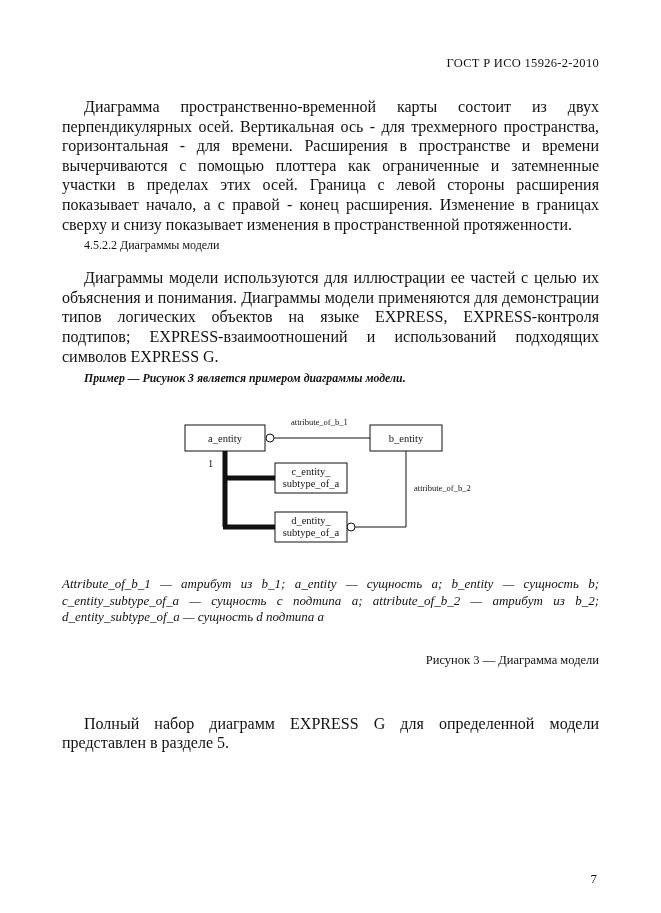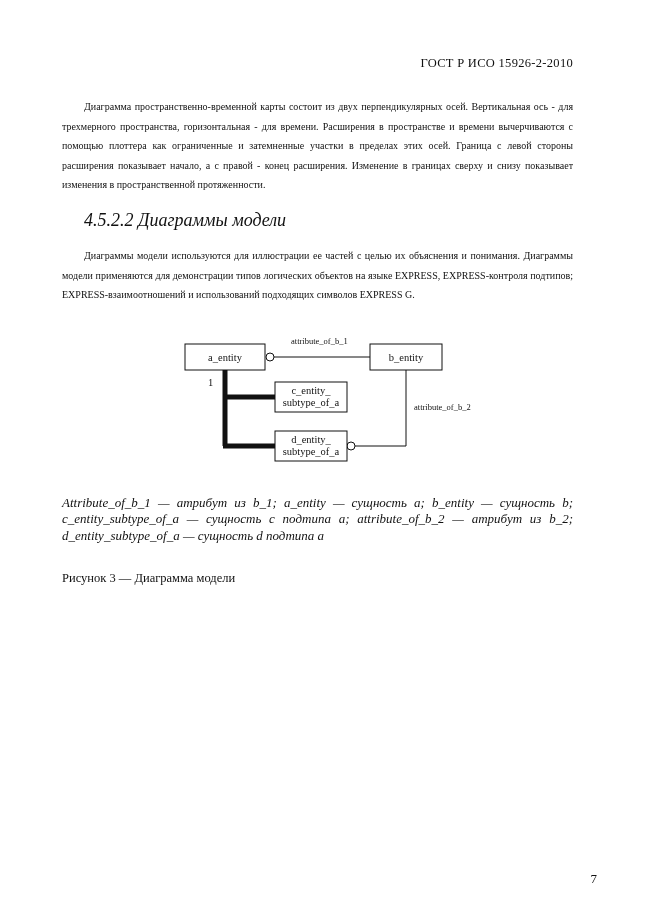--- a/index.html
+++ b/index.html
@@ -9,41 +9,40 @@
     height: 913px;
     font-family: "Liberation Serif", "DejaVu Serif", serif;
     color: #111111;
     position: relative;
     overflow: hidden;
   }
   .page {
     position: relative;
     width: 661px;
     height: 913px;
-    padding: 56px 88px 0 62px;
+    padding: 56px 62px 0 62px;
   }
   .doc-header {
     text-align: right;
     font-size: 12.5px;
     letter-spacing: 0.3px;
     margin-bottom: 26px;
   }
   p.body-text {
-    font-size: 10px;
+    font-size: 16px;
     line-height: 19.6px;
     text-align: justify;
     text-indent: 22px;
   }
   .section-heading {
-    font-size: 18px;
+    font-size: 12px;
     font-weight: normal;
     text-indent: 22px;
-    margin-top: 15px;
+    margin-top: 4px;
     margin-bottom: 15px;
-    font-style: italic;
   }
   .example-line {
     font-size: 11.8px;
     font-style: italic;
     font-weight: bold;
     text-indent: 22px;
     margin-top: 5px;
   }
   .diagram-wrap {
     margin-top: 28px;
@@ -51,21 +50,21 @@
   }
   .figure-legend {
     font-size: 13px;
     font-style: italic;
     line-height: 16.5px;
     text-align: justify;
     margin-top: 18px;
   }
   .figure-caption {
     font-size: 12.5px;
-    text-align: left;
+    text-align: right;
     margin-top: 27px;
   }
   .after-figure { margin-top: 46px; }
   .page-number {
     position: absolute;
     right: 64px;
     bottom: 26px;
     font-size: 13px;
   }
   svg text {
@@ -82,20 +81,21 @@
 <div class="page">
 
   <div class="doc-header">ГОСТ Р ИСО 15926-2-2010</div>
 
   <p class="body-text">Диаграмма пространственно-временной карты состоит из двух перпендикулярных осей. Вертикальная ось - для трехмерного пространства, горизонтальная - для времени. Расширения в пространстве и времени вычерчиваются с помощью плоттера как ограниченные и затемненные участки в пределах этих осей. Граница с левой стороны расширения показывает начало, а с правой - конец расширения. Изменение в границах сверху и снизу показывает изменения в пространственной протяженности.</p>
 
   <div class="section-heading">4.5.2.2 Диаграммы модели</div>
 
   <p class="body-text">Диаграммы модели используются для иллюстрации ее частей с целью их объяснения и понимания. Диаграммы модели применяются для демонстрации типов логических объектов на языке EXPRESS, EXPRESS-контроля подтипов; EXPRESS-взаимоотношений и использований подходящих символов EXPRESS G.</p>
 
+  <div class="example-line">Пример — Рисунок 3 является примером диаграммы модели.</div>
 
   <div class="diagram-wrap">
     <svg width="537" height="140" viewBox="0 0 537 140">
 
       <line x1="212" y1="24" x2="308" y2="24" stroke="#111" stroke-width="1"></line>
       <circle cx="208" cy="24" r="4" fill="#ffffff" stroke="#111" stroke-width="1"></circle>
 
       <line x1="163" y1="37" x2="163" y2="113" stroke="#111" stroke-width="5"></line>
       <line x1="161" y1="64" x2="213" y2="64" stroke="#111" stroke-width="5"></line>
       <line x1="161" y1="113" x2="213" y2="113" stroke="#111" stroke-width="5"></line>
@@ -122,18 +122,19 @@
       <text x="352" y="77" class="attr-label">attribute_of_b_2</text>
 
       <text x="146" y="53" class="card-label">1</text>
     </svg>
   </div>
 
   <div class="figure-legend">Attribute_of_b_1 — атрибут из b_1; a_entity — сущность a; b_entity — сущность b; c_entity_subtype_of_a — сущность с подтипа a; attribute_of_b_2 — атрибут из b_2; d_entity_subtype_of_a — сущность d подтипа a</div>
 
   <div class="figure-caption">Рисунок 3 — Диаграмма модели</div>
 
+  <p class="body-text after-figure">Полный набор диаграмм EXPRESS G для определенной модели представлен в разделе 5.</p>
 
 
 
   <div class="page-number">7</div>
 
 </div>
 
 </body></html>

